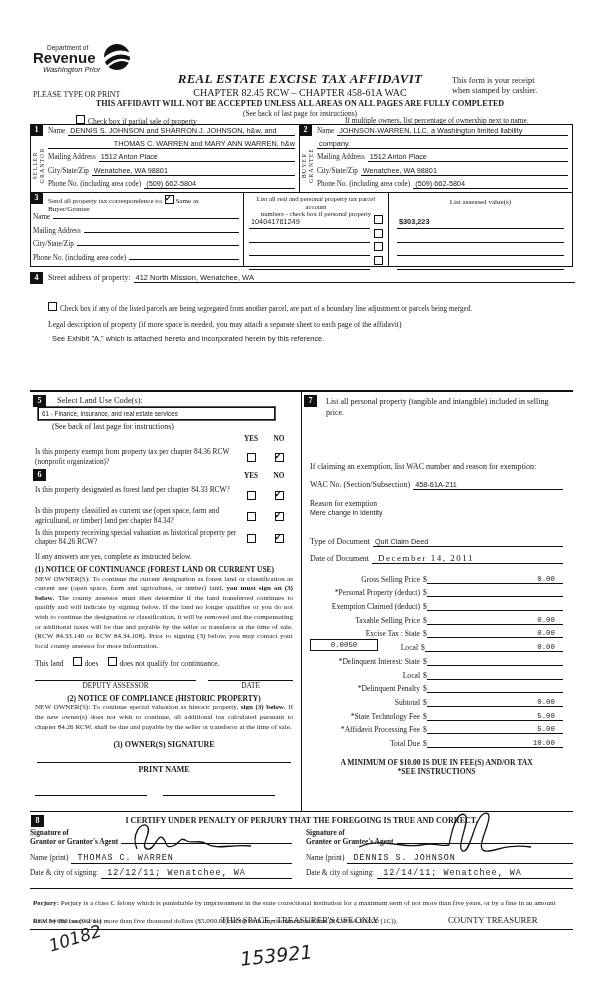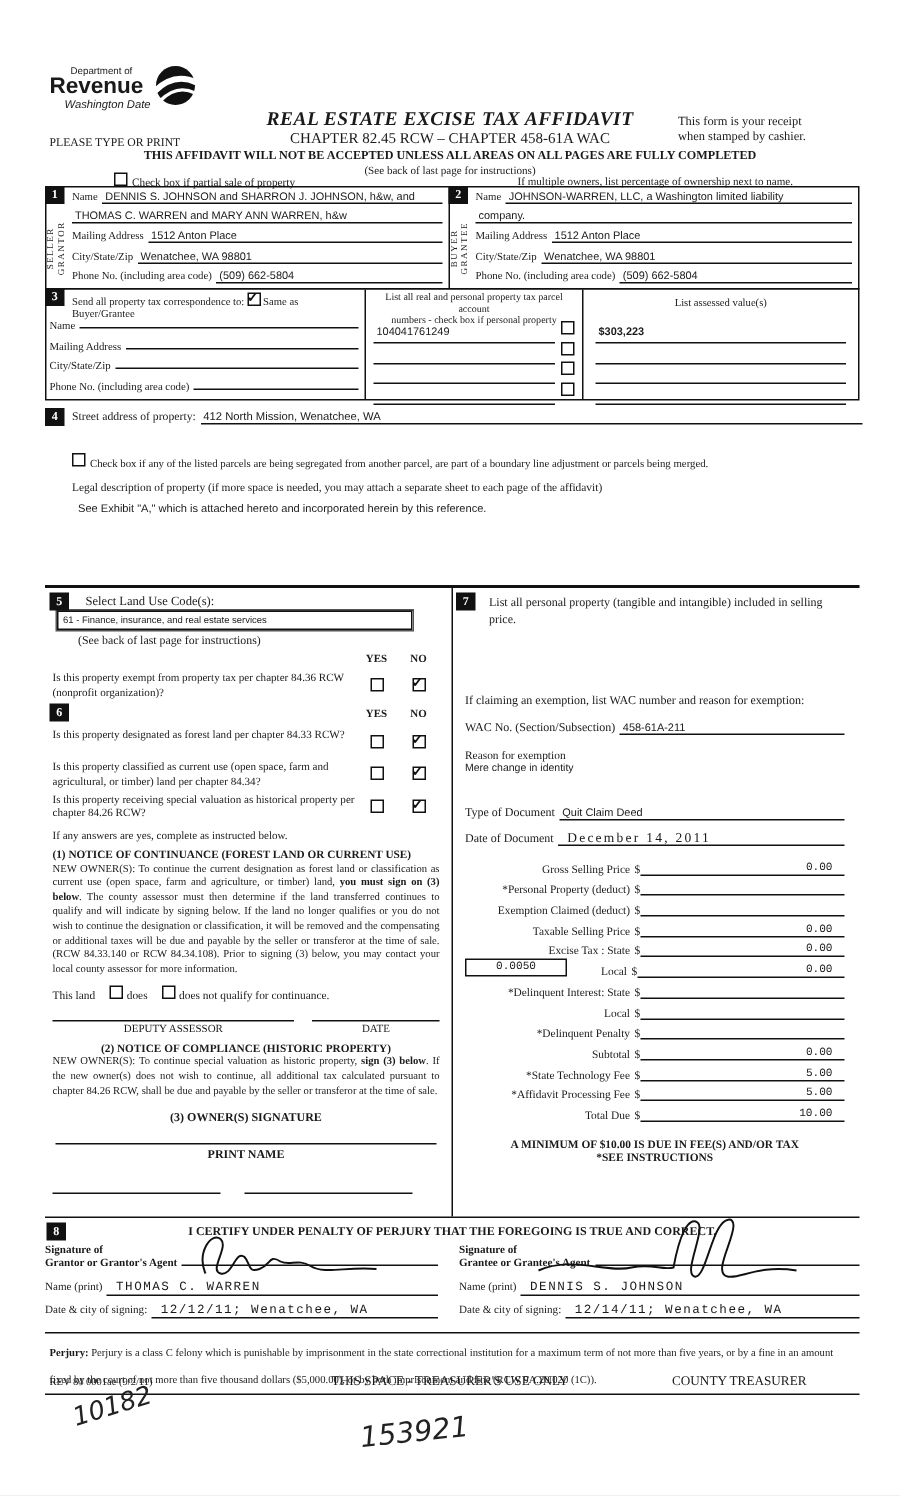--- a/index.html
+++ b/index.html
@@ -37,21 +37,21 @@
 </head>
 <body>
 
 <div id="page">
 
   <div class="abs" style="left:33px;top:44px;">
     <div style="display:flex;align-items:flex-start;">
       <div>
         <div style="font-size:6.5px;padding-left:14px;" class="sans">Department of</div>
         <div style="font-size:15px;font-weight:bold;line-height:14px;" class="sans">Revenue</div>
-        <div style="font-size:7.5px;font-style:italic;padding-left:10px;" class="sans">Washington Date</div>
+        <div style="font-size:7.5px;font-style:italic;padding-left:10px;" class="sans">Washington Prior</div>
       </div>
       <span style="margin:-2px 0 0 2px;">
         <svg width="30" height="30" viewBox="0 0 30 30">
           <circle cx="15" cy="15" r="13" fill="#111"></circle>
           <path d="M1 19 Q14 6 29 13" stroke="#fff" stroke-width="4" fill="none"></path>
           <path d="M5 25 Q16 14 28 20" stroke="#fff" stroke-width="2.2" fill="none"></path>
         </svg>
       </span>
     </div>
   </div>
@@ -78,21 +78,21 @@
         <div class="vtext">
           <div>SELLER</div>
           <div>GRANTOR</div>
         </div>
       </div>
       <div class="frow" style="height:13.2px;font-size:7.2px;">
         <span>Name</span>
         <span class="fill"><span class="val">DENNIS S. JOHNSON and SHARRON J. JOHNSON, h&amp;w, and</span></span>
       </div>
       <div class="frow" style="height:13.2px;font-size:7.2px;">
-        <span class="fill" style="margin-left:0;"><span class="val">THOMAS C. WARREN and MARY ANN WARREN, h&amp;w</span></span>
+        <span class="fill" style="margin-left:0;text-align:right;"><span class="val">THOMAS C. WARREN and MARY ANN WARREN, h&amp;w</span></span>
       </div>
       <div class="frow" style="height:13.2px;font-size:7.2px;">
         <span>Mailing Address</span>
         <span class="fill"><span class="val">1512 Anton Place</span></span>
       </div>
       <div class="frow" style="height:13.2px;font-size:7.2px;">
         <span>City/State/Zip</span>
         <span class="fill"><span class="val">Wenatchee, WA 98801</span></span>
       </div>
       <div class="frow" style="height:13.2px;font-size:7.2px;">

